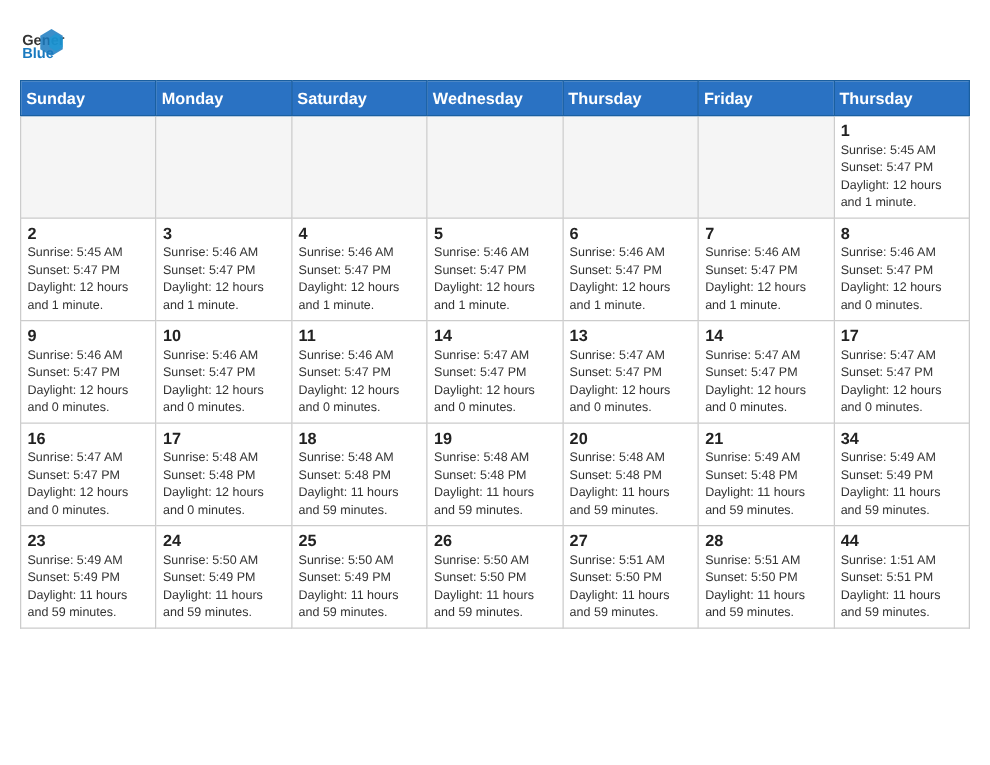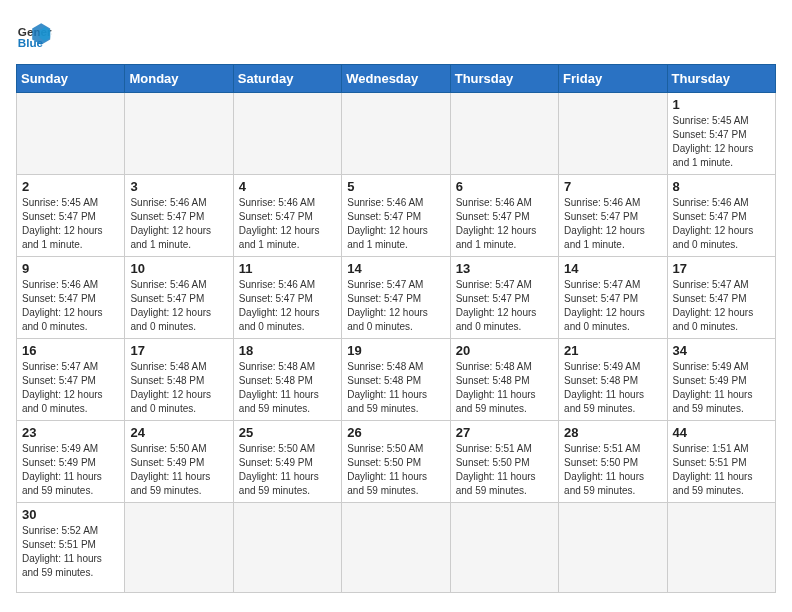--- a/index.html
+++ b/index.html
@@ -301,28 +301,14 @@
 Sunset: 5:50 PM
 Daylight: 11 hours and 59 minutes.</div>
         </td>
         <td>
           <span class="day-num">44</span>
           <div class="cell-text">Sunrise: 1:51 AM
 Sunset: 5:51 PM
 Daylight: 11 hours and 59 minutes.</div>
         </td>
       </tr>
-      <tr class="last-row">
-        <td>
-          <span class="day-num">30</span>
-          <div class="cell-text">Sunrise: 5:52 AM
-Sunset: 5:51 PM
-Daylight: 11 hours and 59 minutes.</div>
-        </td>
-        <td class="empty"></td>
-        <td class="empty"></td>
-        <td class="empty"></td>
-        <td class="empty"></td>
-        <td class="empty"></td>
-        <td class="empty"></td>
-      </tr>
     </tbody>
 </table>
 
 </body></html>

